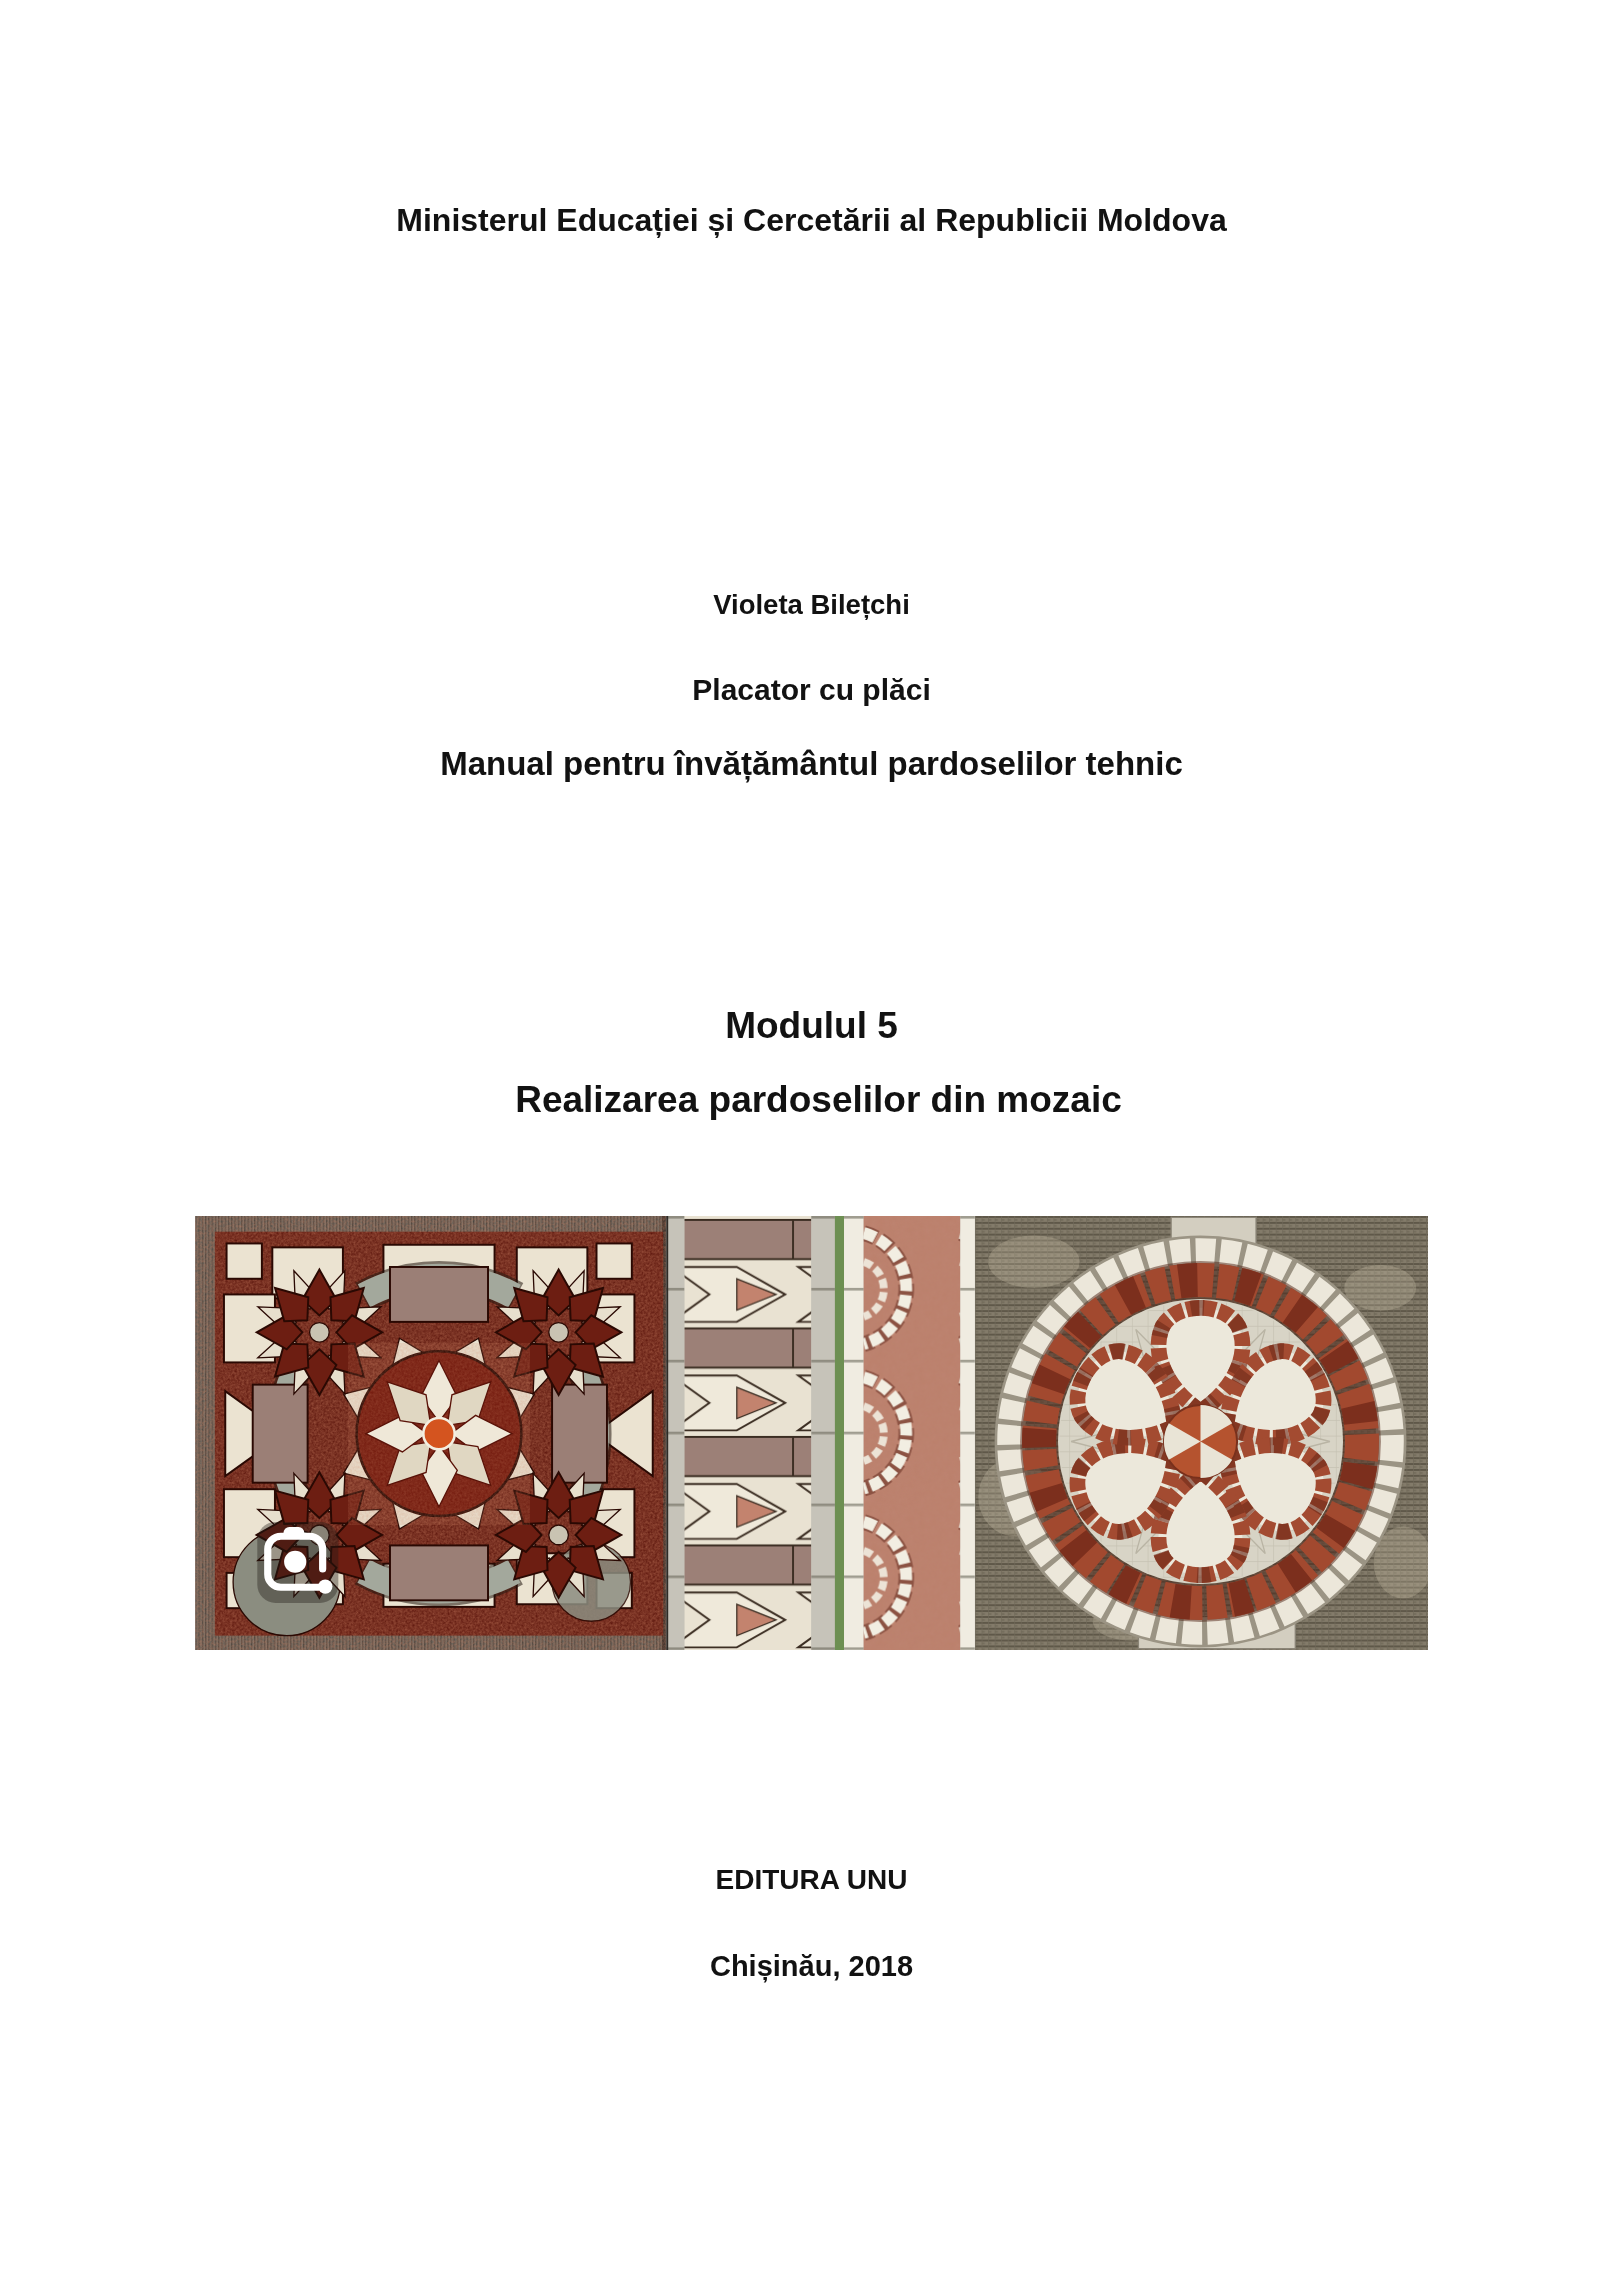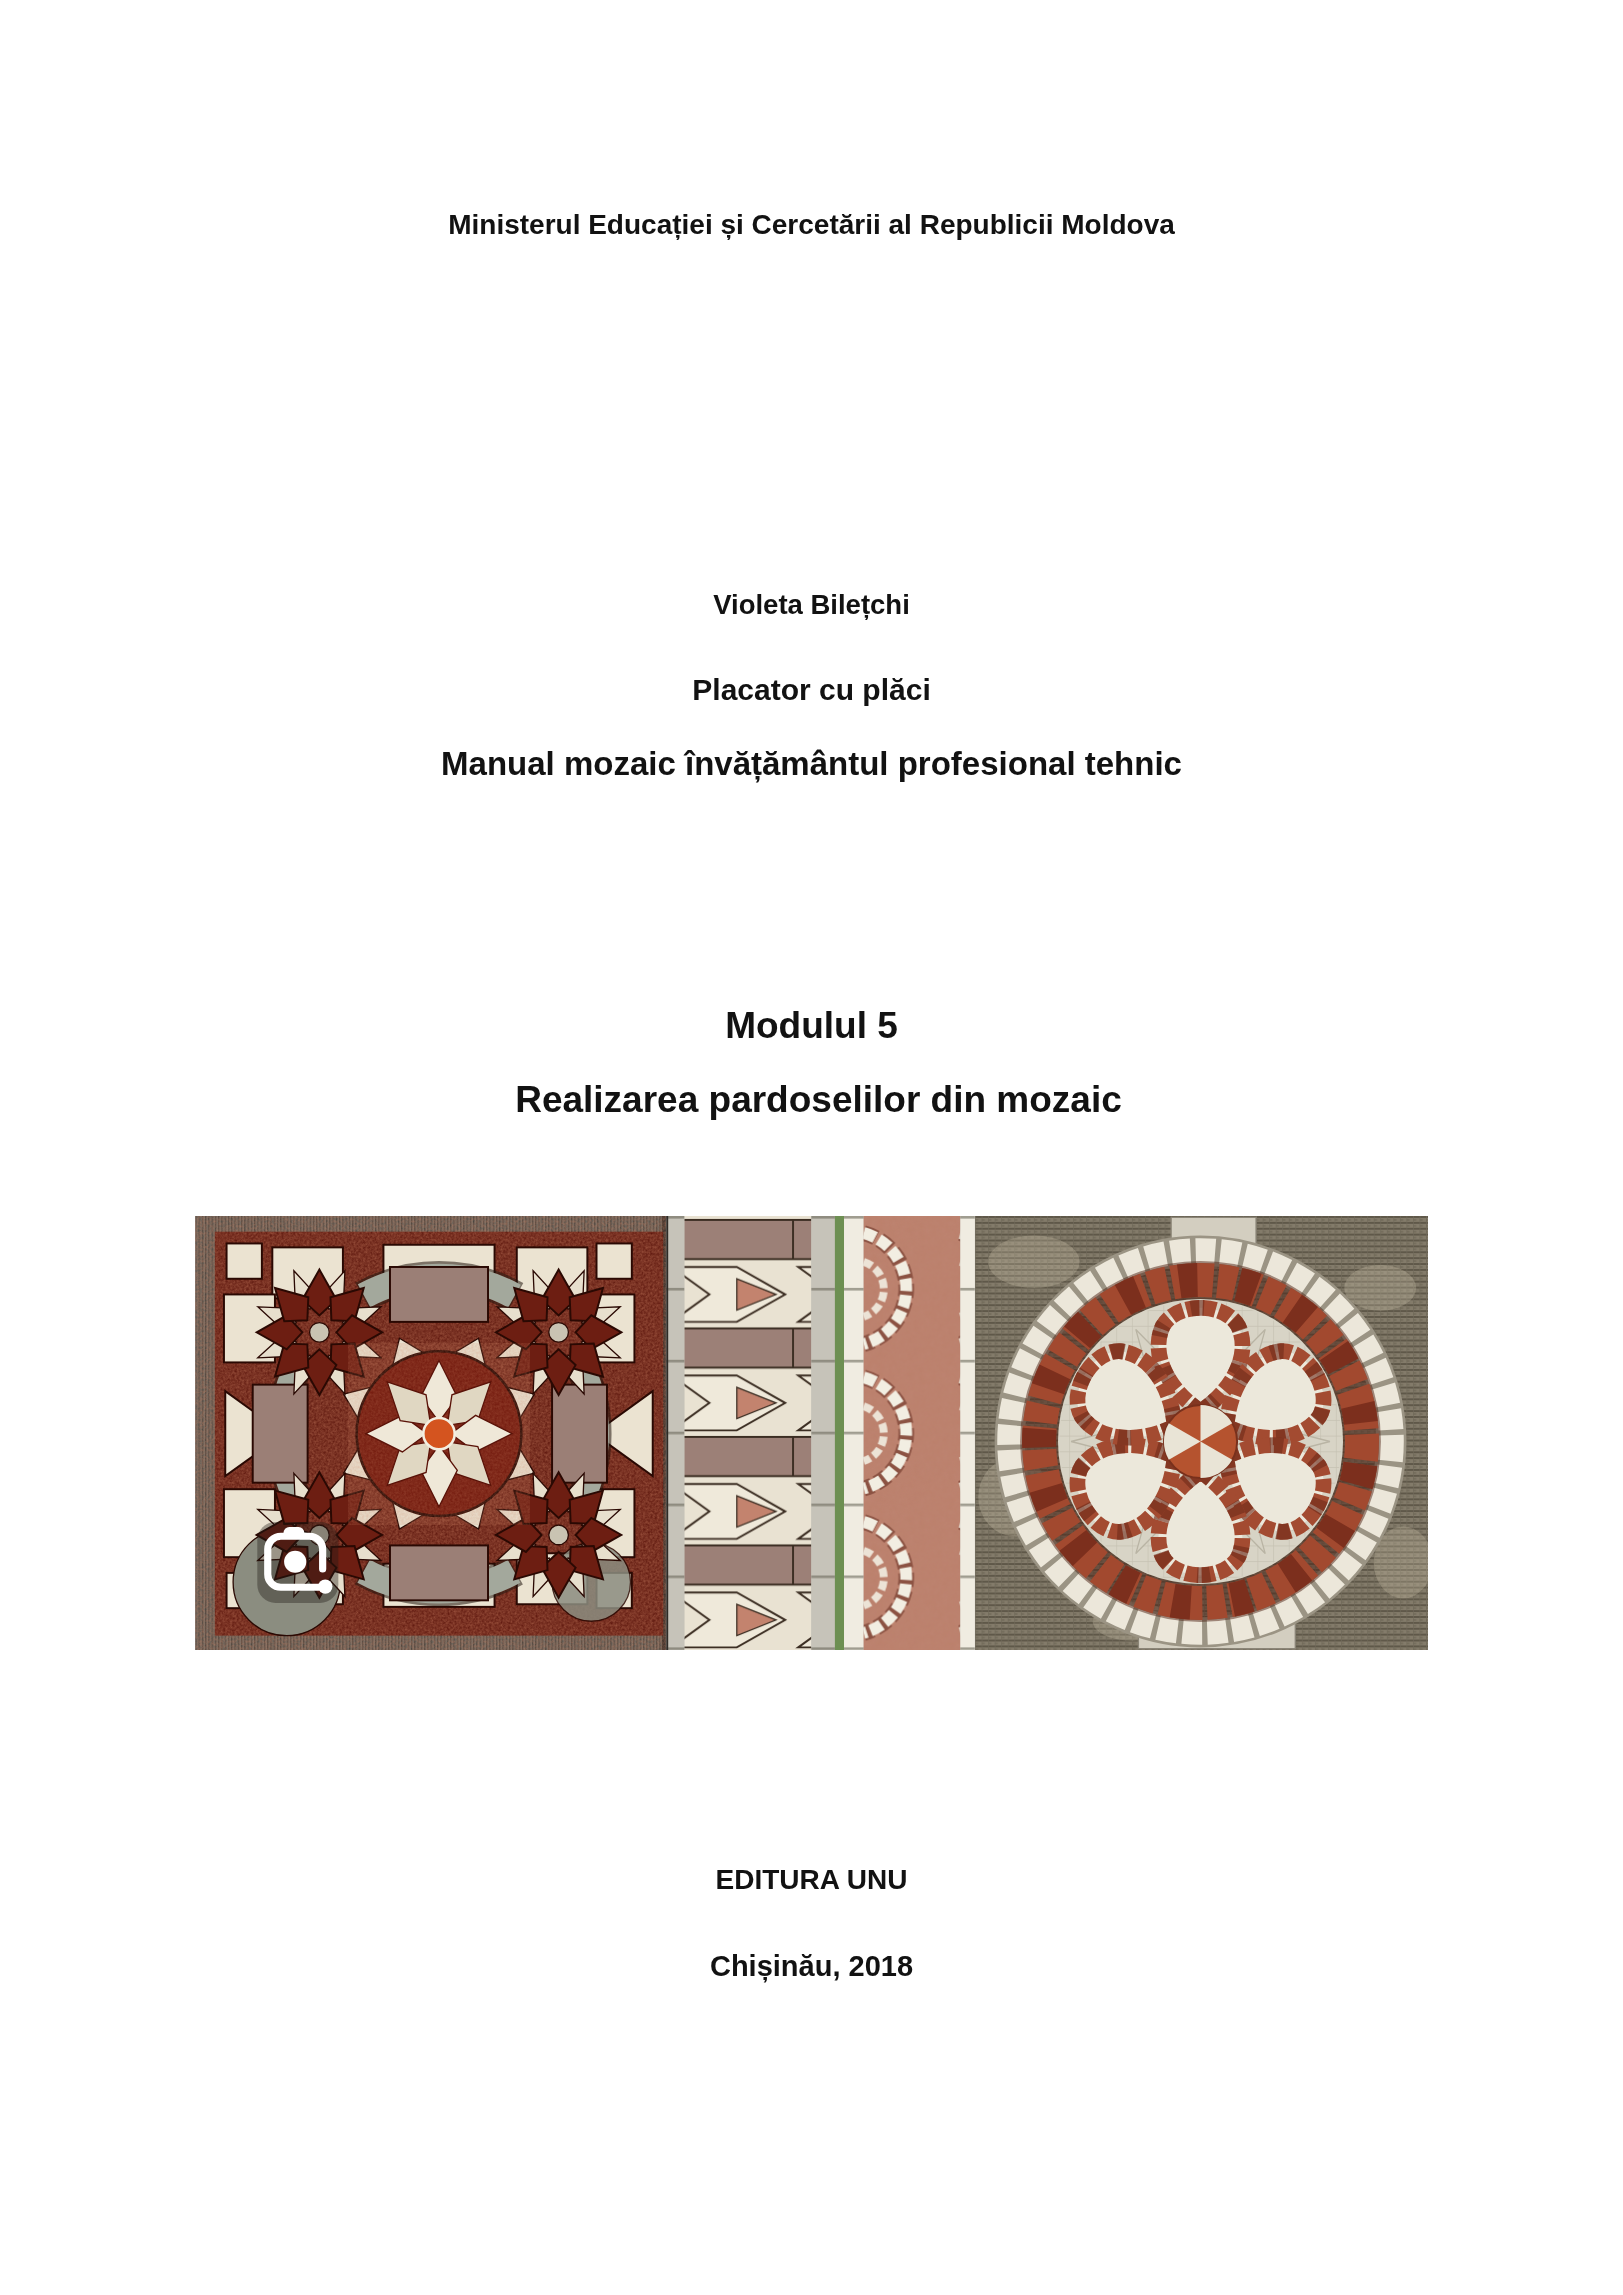--- a/index.html
+++ b/index.html
@@ -3,21 +3,21 @@
 <meta charset="utf-8">
 <style>
   html,body{margin:0;padding:0;background:#ffffff;}
   body{width:1623px;height:2295px;overflow:hidden;}
   .page{
     position:relative;width:1623px;height:2295px;background:#ffffff;
     font-family:"Liberation Sans","DejaVu Sans",sans-serif;
     font-weight:bold;color:#121212;
   }
   .tline{position:absolute;left:0;width:100%;text-align:center;white-space:nowrap;line-height:1.15;}
-  .t-header1{top:209px;font-size:28px;}
+  .t-header1{top:202px;font-size:32px;}
   .t-header2{top:287px;font-size:33px;}
   .t-author {top:545px;font-size:27.5px;margin-top:44px;}
   .t-title1 {top:673px;font-size:30px;}
   .t-title2 {top:745px;font-size:33px;}
   .t-mod1   {top:1005px;font-size:37px;}
   .t-mod2   {top:1079px;font-size:37px;margin-left:7px;}
   .t-pub    {top:1864px;font-size:28px;}
   .t-place  {top:1950px;font-size:29px;}
   .figure{
     position:absolute;left:195px;top:1216px;width:1233px;height:434px;
@@ -28,21 +28,21 @@
 </head>
 <body>
 
 <div class="page">
 
   <div class="tline t-header1">Ministerul Educației și Cercetării al Republicii Moldova</div>
 
   <div class="tline t-author">Violeta Bilețchi</div>
 
   <div class="tline t-title1">Placator cu plăci</div>
-  <div class="tline t-title2">Manual mozaic învățământul profesional tehnic</div>
+  <div class="tline t-title2">Manual pentru învățământul pardoselilor tehnic</div>
 
   <div class="tline t-mod1">Modulul 5</div>
   <div class="tline t-mod2">Realizarea pardoselilor din mozaic</div>
 
   <div class="figure">
 
     <svg width="471" height="434" viewBox="0 0 720 664">
       <defs>
         <pattern id="mat" width="5" height="8" patternUnits="userSpaceOnUse">
           <rect width="5" height="8" fill="#6e6d66"></rect>

